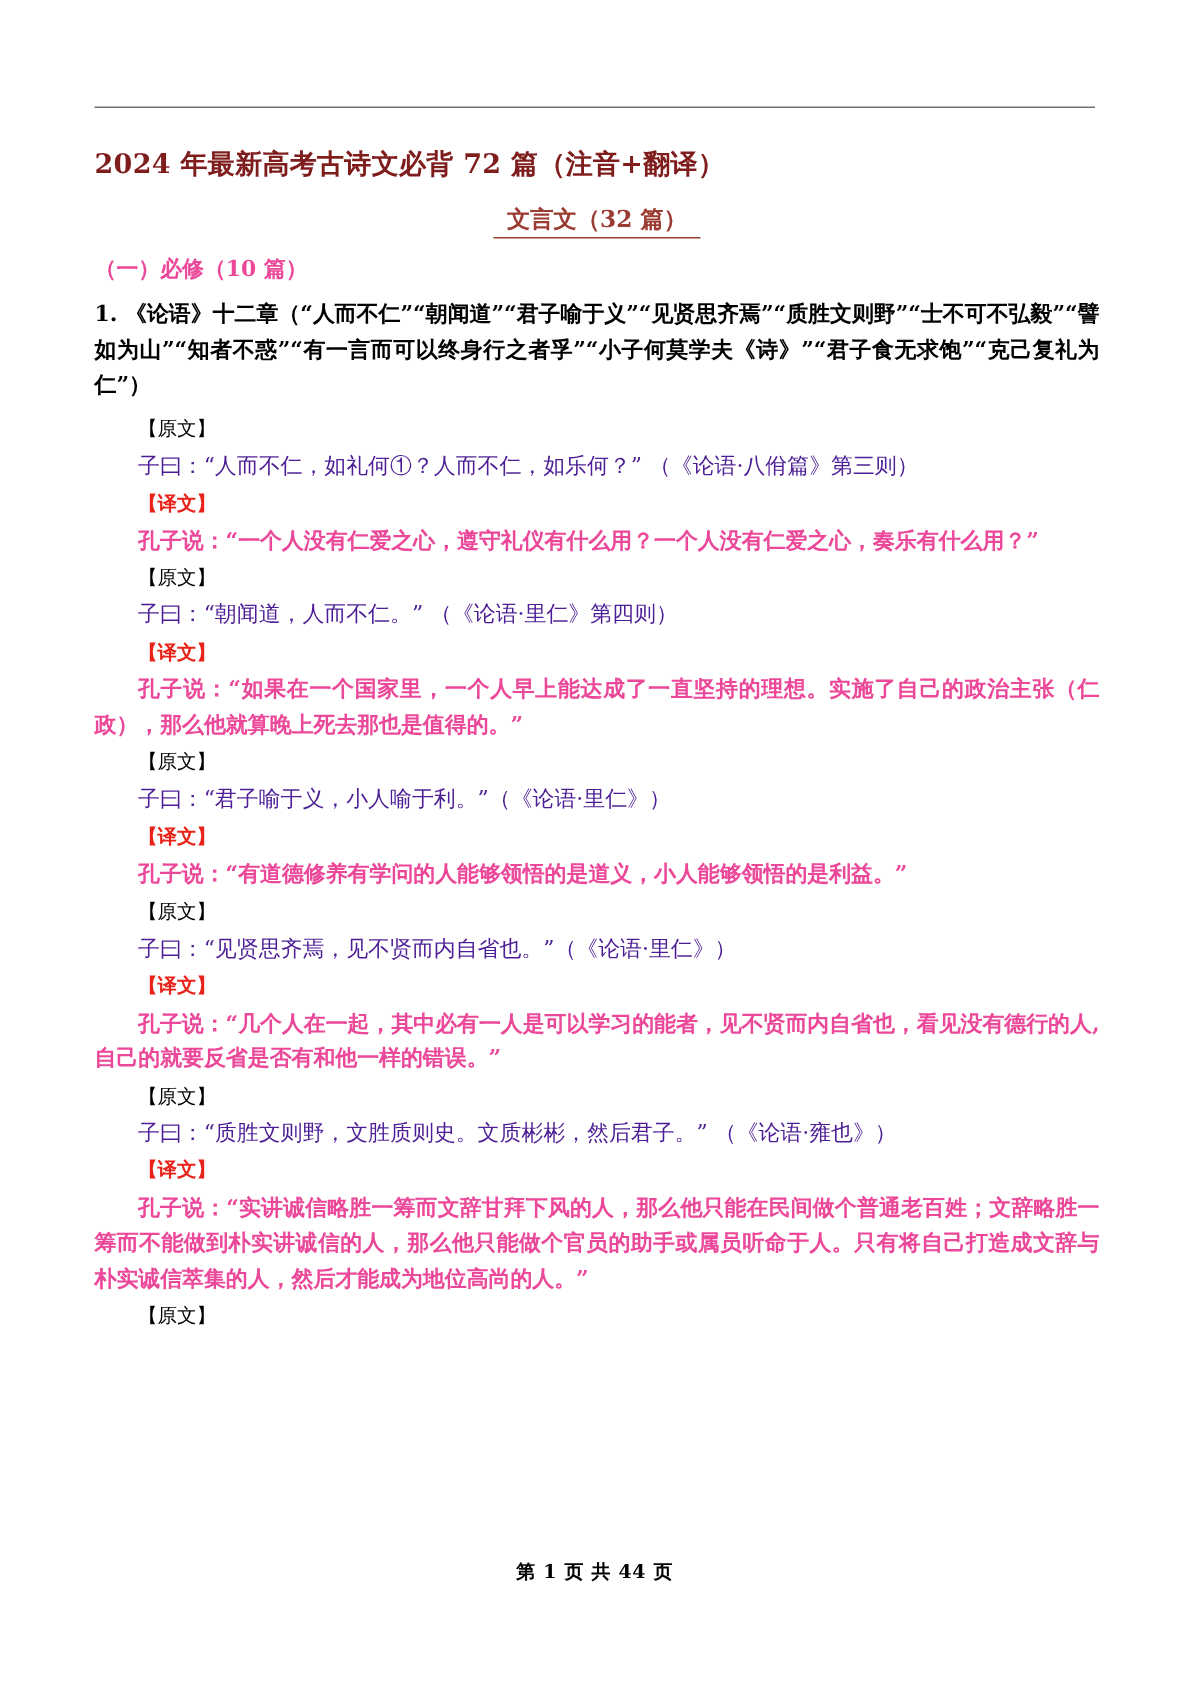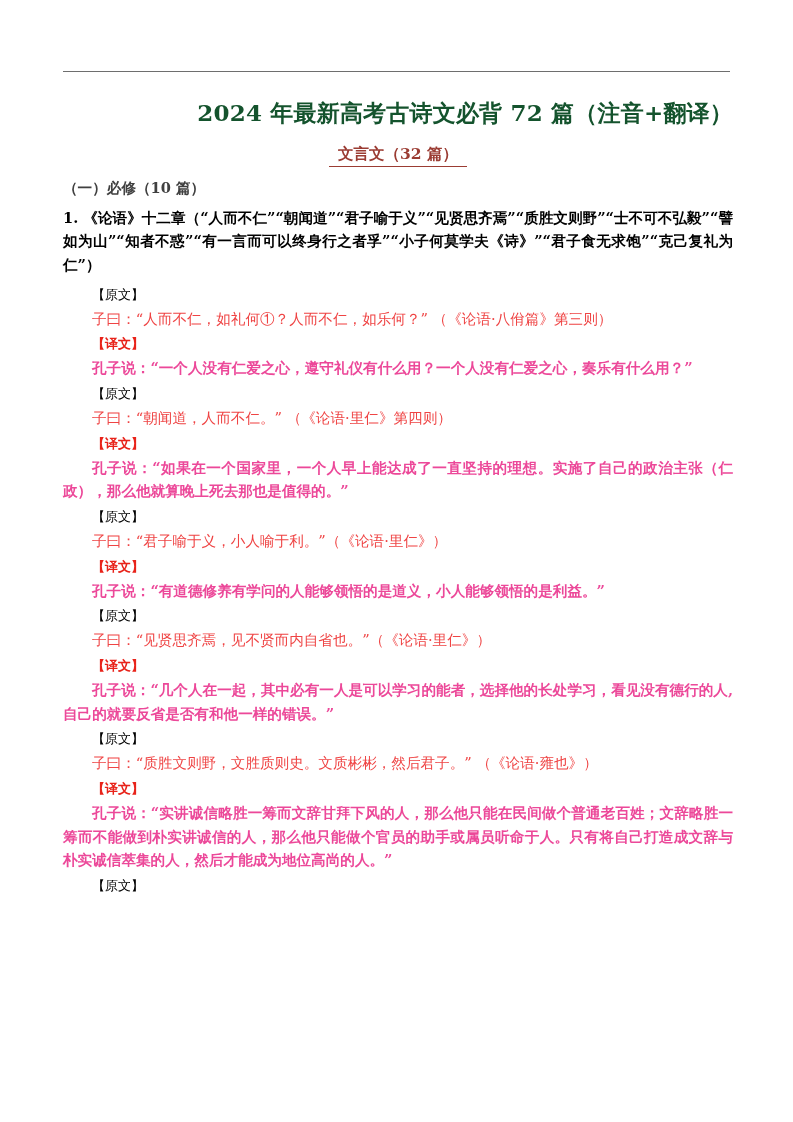--- a/index.html
+++ b/index.html
@@ -28,25 +28,25 @@
     border-top: 1.2px solid #6e6e6e;
   }
   .content {
     position: absolute;
     left: 63px;
     top: 96px;
     width: 670px;
   }
 
   .doc-title {
-    text-align: right;
-    font-size: 23px;
+    text-align: left;
+    font-size: 18px;
     font-weight: 700;
     letter-spacing: 0.2px;
-    color: #14532d;
+    color: #7f1d1d;
     margin: 0 0 7px 0;
     line-height: 1.5;
     font-family: "DejaVu Serif", "Liberation Serif", serif;
   }
 
   .subtitle-wrap {
     text-align: center;
     margin: 12px 0 10px 0;
   }
   .subtitle {
@@ -55,21 +55,21 @@
     font-weight: 700;
     color: #9b3c33;
     border-bottom: 1.3px solid #9b3c33;
     padding: 0 9px 1px 9px;
     line-height: 1.45;
   }
 
   .section-label {
     font-size: 14.6px;
     font-weight: 700;
-    color: #404040;
+    color: #ec4899;
     margin: 6px 0 6px 0;
     line-height: 1.55;
   }
 
   .item-heading {
     font-size: 14.6px;
     font-weight: 700;
     color: #000000;
     margin: 0 0 7px 0;
     line-height: 1.62;
@@ -92,21 +92,21 @@
   }
 
   .para {
     font-size: 14.6px;
     line-height: 1.62;
     margin: 2px 0 3px 0;
     text-indent: 29px;
     text-align: justify;
   }
   .para-source {
-    color: #ef4444;
+    color: #4c1d95;
     font-weight: 400;
   }
   .para-translation {
     color: #ec4899;
     font-weight: 700;
   }
 
   .footer {
     position: absolute;
     left: 0;
@@ -149,25 +149,26 @@
     <div class="para para-translation">孔子说：“如果在一个国家里，一个人早上能达成了一直坚持的理想。实施了自己的政治主张（仁政），那么他就算晚上死去那也是值得的。”</div>
 
     <div class="tag tag-source">【原文】</div>
     <div class="para para-source">子曰：“君子喻于义，小人喻于利。”（《论语·里仁》）</div>
     <div class="tag tag-translation">【译文】</div>
     <div class="para para-translation">孔子说：“有道德修养有学问的人能够领悟的是道义，小人能够领悟的是利益。”</div>
 
     <div class="tag tag-source">【原文】</div>
     <div class="para para-source">子曰：“见贤思齐焉，见不贤而内自省也。”（《论语·里仁》）</div>
     <div class="tag tag-translation">【译文】</div>
-    <div class="para para-translation">孔子说：“几个人在一起，其中必有一人是可以学习的能者，选择他的长处学习，看见没有德行的人,自己的就要反省是否有和他一样的错误。”</div>
+    <div class="para para-translation">孔子说：“几个人在一起，其中必有一人是可以学习的能者，见不贤而内自省也，看见没有德行的人,自己的就要反省是否有和他一样的错误。”</div>
 
     <div class="tag tag-source">【原文】</div>
     <div class="para para-source">子曰：“质胜文则野，文胜质则史。文质彬彬，然后君子。” （《论语·雍也》）</div>
     <div class="tag tag-translation">【译文】</div>
     <div class="para para-translation">孔子说：“实讲诚信略胜一筹而文辞甘拜下风的人，那么他只能在民间做个普通老百姓；文辞略胜一筹而不能做到朴实讲诚信的人，那么他只能做个官员的助手或属员听命于人。只有将自己打造成文辞与朴实诚信萃集的人，然后才能成为地位高尚的人。”</div>
 
     <div class="tag tag-source">【原文】</div>
 
   </div>
 
+  <div class="footer">第 1 页 共 44 页</div>
 
 </div>
 
 </body></html>

